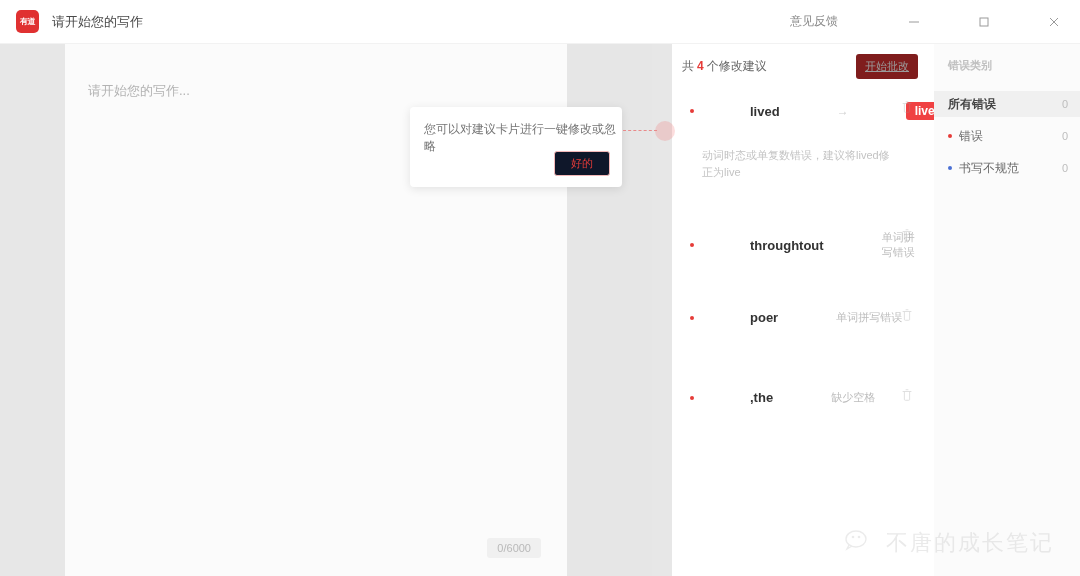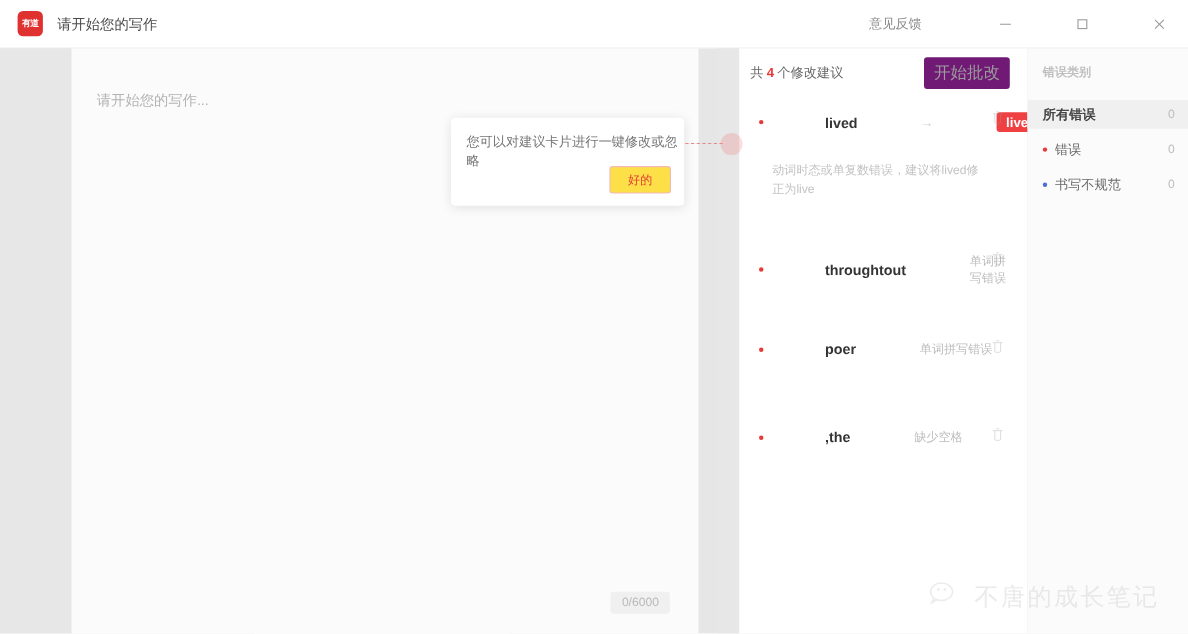--- a/index.html
+++ b/index.html
@@ -61,21 +61,21 @@
   .body-area {
     position: absolute; left: 0; top: 44px;
     width: 1080px; height: 532px;
     background: #e6e6e6;
   }
 
   
   .editor-panel {
     position: absolute;
     left: 65px; top: 0;
-    width: 570px; height: 532px;
+    width: 502px; height: 532px;
     background: #fbfbfb;
   }
   .editor-placeholder {
     position: absolute;
     left: 23px; top: 38px;
     font-size: 13px;
     color: #b3b3b3;
   }
   .char-counter {
     position: absolute;
@@ -116,28 +116,29 @@
   .suggest-count-text {
     font-size: 12px; color: #666;
   }
   .suggest-count-num {
     color: #e63b38;
     font-weight: bold;
     margin: 0 3px;
   }
   .start-btn {
     margin-left: auto;
-    background: #701a75;
+    background: #7f1d1d;
     color: #9b9b9b;
     border: none;
     border-radius: 3px;
-    font-size: 15px;
+    font-size: 11px;
     padding: 5px 9px;
     font-family: inherit;
     cursor: pointer;
+    text-decoration: underline;
   }
   .card-list { padding: 0 8px; }
   .card {
     position: relative;
     padding: 14px 6px 10px 10px;
     min-height: 54px;
   }
   .card-row {
     display: flex; align-items: center; gap: 48px;
   }
@@ -227,21 +228,21 @@
     box-shadow: 0 2px 10px rgba(0,0,0,.10);
     z-index: 20;
   }
   .tip-text {
     font-size: 12px; color: #757575;
     padding: 14px 0 0 14px;
   }
   .tip-ok {
     position: absolute;
     right: 12px; bottom: 11px;
-    background: #fde047;
+    background: #0f172a;
     border: 1px solid #f3b8b8;
     color: #e63b38;
     border-radius: 3px;
     font-size: 11px;
     padding: 4px 16px;
     font-family: inherit;
     cursor: pointer;
   }
   .tip-dots {
     position: absolute;

